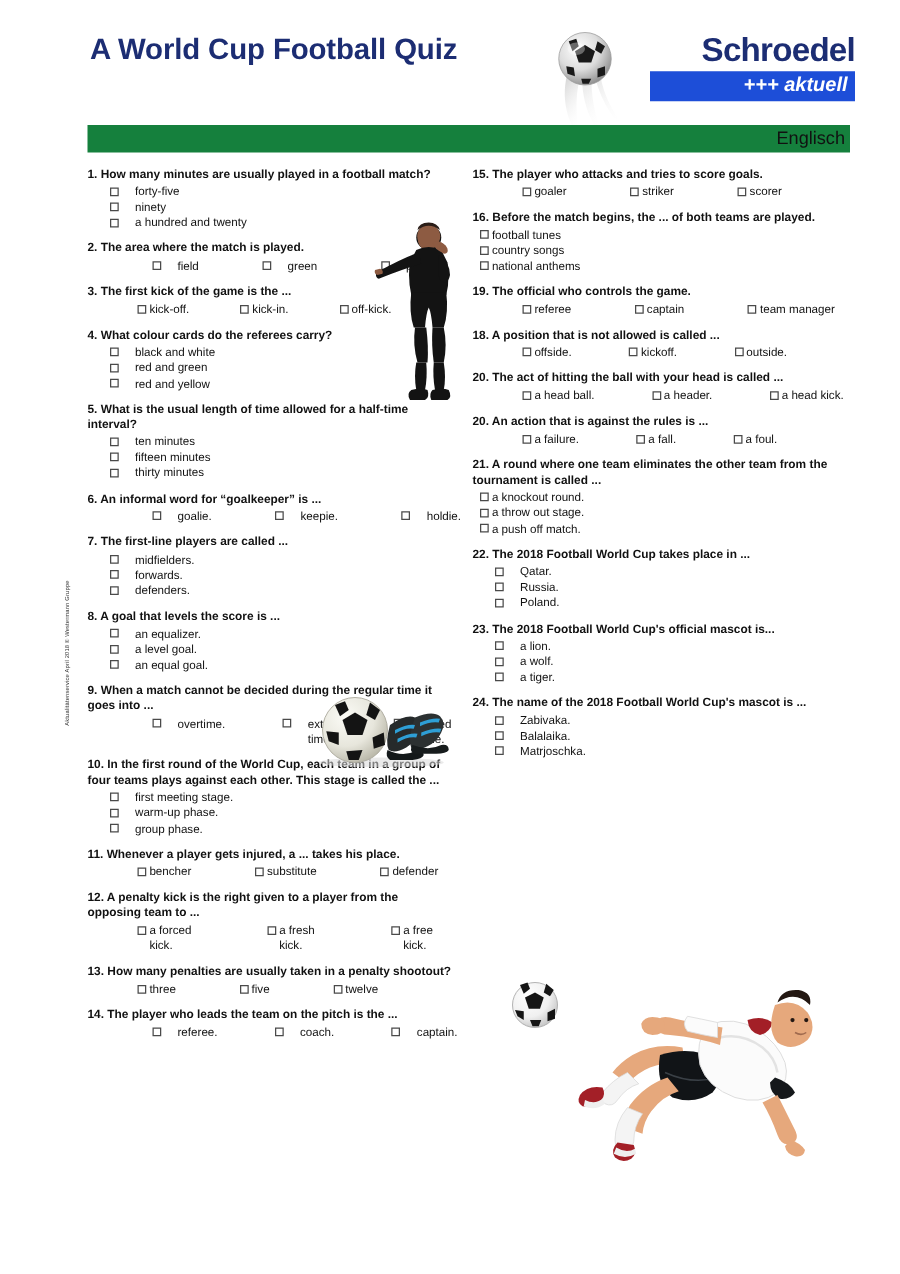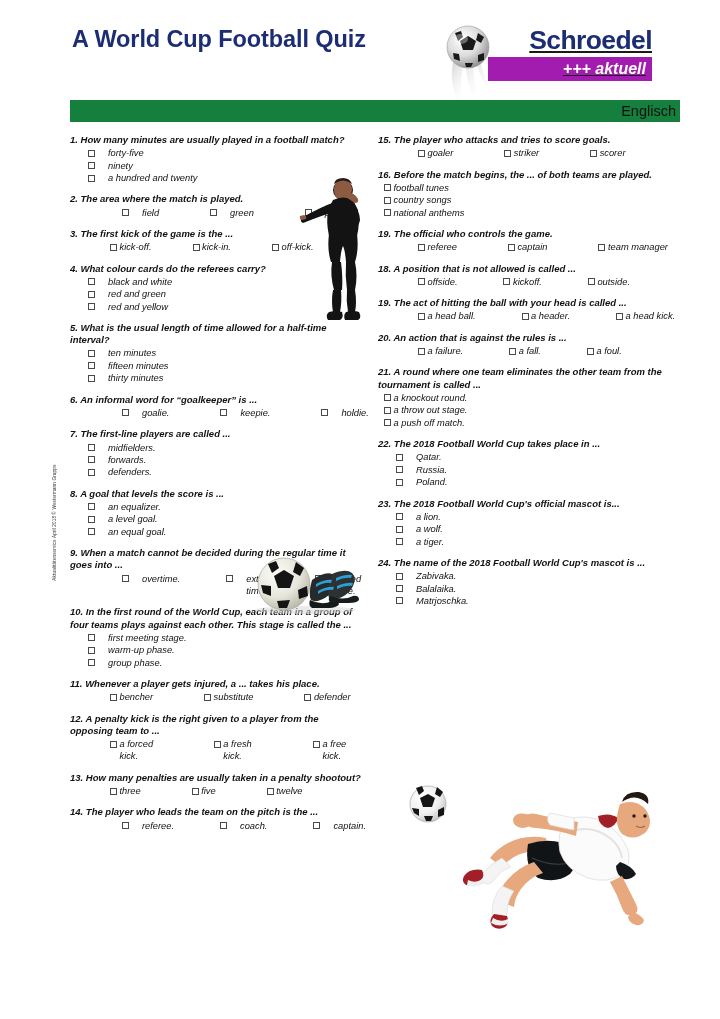--- a/index.html
+++ b/index.html
@@ -46,36 +46,35 @@
     left: 430px;
     top: 22px;
     width: 90px;
     height: 92px;
   }
   .header-ball-wrap svg { display:block; }
 
   
   .logo {
     position: absolute;
-    left: 488px;
+    left: 520px;
     top: 27px;
     width: 164px;
-    text-decoration: underline;
   }
   .logo-word {
     font-size: 26.5px;
     font-weight: bold;
     color: #1c2d73;
     line-height: 1;
     letter-spacing: -0.6px;
     text-align: right;
   }
   .logo-bar {
     margin-top: 3px;
-    background: #a21caf;
+    background: #1d4ed8;
     height: 24px;
     display: flex;
     align-items: center;
     justify-content: flex-end;
     padding-right: 6px;
     box-sizing: border-box;
   }
   .logo-bar-text {
     color: #ffffff;
     font-size: 16px;
@@ -114,21 +113,20 @@
     color: #333333;
     white-space: nowrap;
     letter-spacing: 0.15px;
     text-align: center;
   }
 
   
   .col {
     position: absolute;
     top: 134px;
-    font-style: italic;
   }
   .col-left  { left: 70px;  width: 292px; }
   .col-right { left: 378px; width: 302px; }
 
   .q {
     margin-bottom: 9px;
   }
   .q-text {
     font-size: 9.5px;
     font-weight: bold;
@@ -562,21 +560,21 @@
             <span class="cb"></span>
             <span class="lbl">kickoff.</span>
           </div>
           <div class="opt-row">
             <span class="cb"></span>
             <span class="lbl">outside.</span>
           </div>
         </div>
       </div>
       <div class="q">
-        <p class="q-text justify">19. The act of hitting the ball with your head is called ...</p>
+        <p class="q-text justify">20. The act of hitting the ball with your head is called ...</p>
         <div class="opts-inline ind-flat gap-mid">
           <div class="opt-row">
             <span class="cb"></span>
             <span class="lbl">a head ball.</span>
           </div>
           <div class="opt-row">
             <span class="cb"></span>
             <span class="lbl">a header.</span>
           </div>
           <div class="opt-row">

